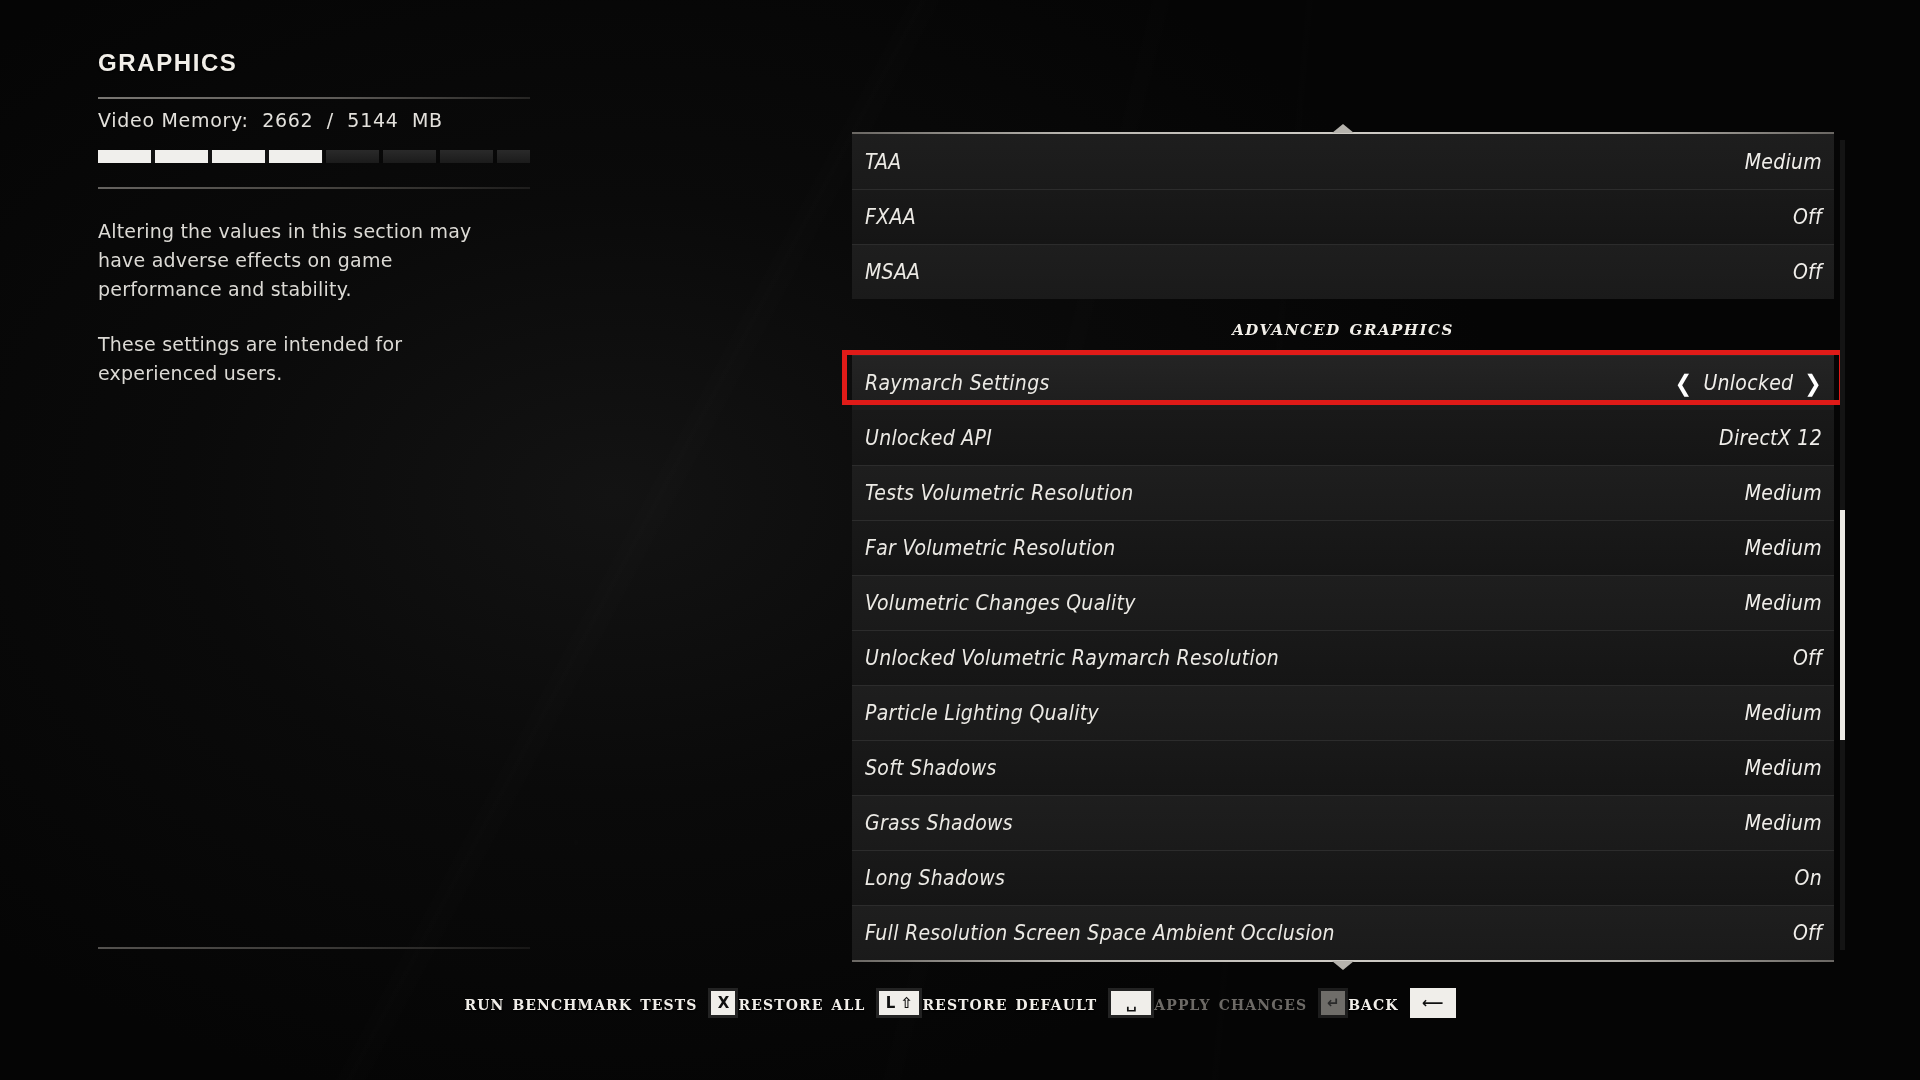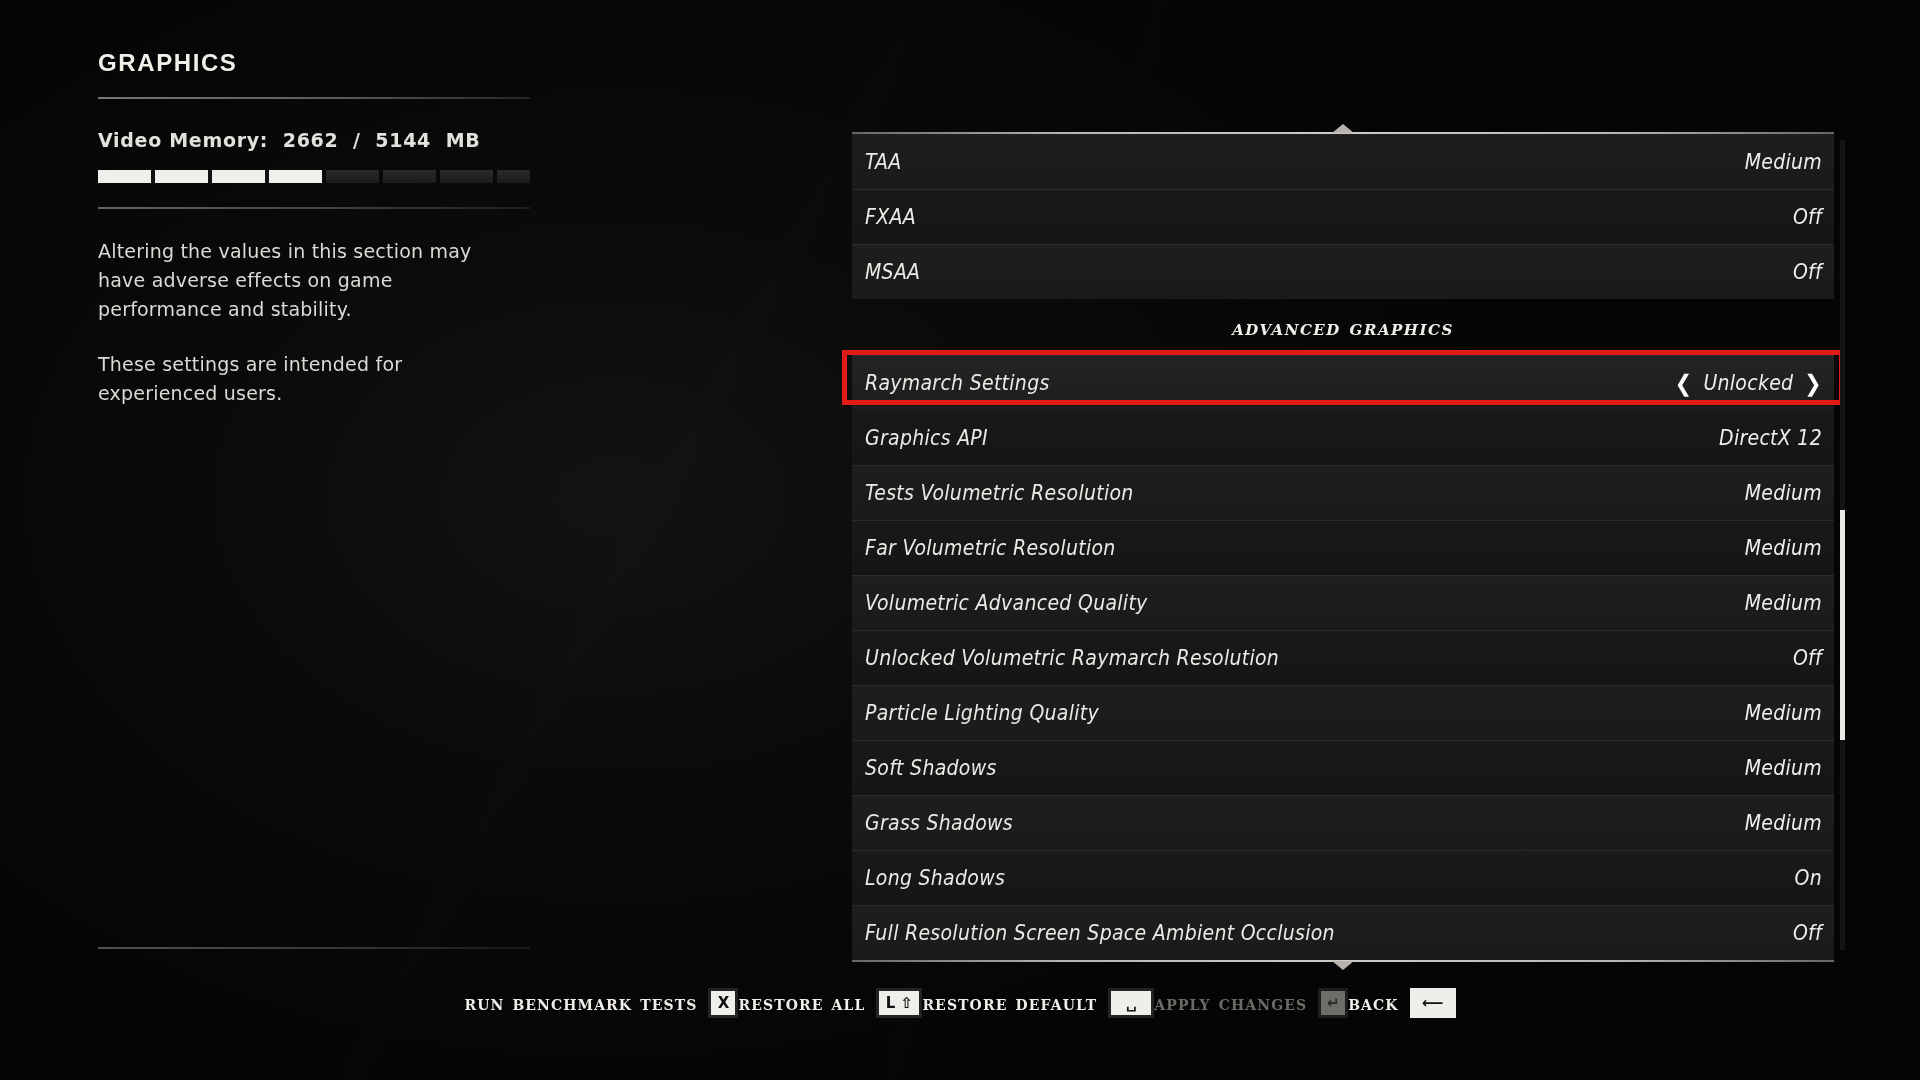--- a/index.html
+++ b/index.html
@@ -36,22 +36,22 @@
     font-weight:700; font-size:34px; letter-spacing:1.6px;
     color:#f2efe9; font-variant:small-caps; text-transform:lowercase;
     line-height:1; text-shadow:0 1px 2px #000;
   }
   .title-rule {
     margin-top:21px; height:2px; width:432px;
     background:linear-gradient(90deg,#8e8b86 0%, #6d6a66 55%, #2b2a28 100%);
     opacity:.85;
   }
   .mem-label {
-    margin-top:30px; font-size:19px; letter-spacing:.7px; color:#e3e1dc;
-    font-family:"DejaVu Sans", sans-serif; white-space:pre;font-weight:bold;
+    margin-top:10px; font-size:19px; letter-spacing:.7px; color:#e3e1dc;
+    font-family:"DejaVu Sans", sans-serif; white-space:pre;
   }
   .mem-bar {
     margin-top:19px; width:432px; height:13px;
     background:linear-gradient(180deg,#2a2a2a,#1b1b1b);
     position:relative; overflow:hidden;
   }
   .mem-fill { position:absolute; left:0; top:0; bottom:0; background:#f0efec; }
   .mem-ticks {
     position:absolute; inset:0;
     background:repeating-linear-gradient(90deg,
@@ -195,33 +195,33 @@
       <span>Raymarch Settings</span>
       <span class="val">
         <span class="arrow">❮</span>
         <span>Unlocked</span>
         <span class="arrow">❯</span>
       </span>
     </div>
 
     <div class="rows" id="rows-bottom">
         <div class="row shade-b">
-          <span>Graphics API</span>
+          <span>Unlocked API</span>
           <span class="val">DirectX 12</span>
         </div>
         <div class="row shade-a">
           <span>Tests Volumetric Resolution</span>
           <span class="val">Medium</span>
         </div>
         <div class="row shade-b">
           <span>Far Volumetric Resolution</span>
           <span class="val">Medium</span>
         </div>
         <div class="row shade-a">
-          <span>Volumetric Advanced Quality</span>
+          <span>Volumetric Changes Quality</span>
           <span class="val">Medium</span>
         </div>
         <div class="row shade-b">
           <span>Unlocked Volumetric Raymarch Resolution</span>
           <span class="val">Off</span>
         </div>
         <div class="row shade-a">
           <span>Particle Lighting Quality</span>
           <span class="val">Medium</span>
         </div>

